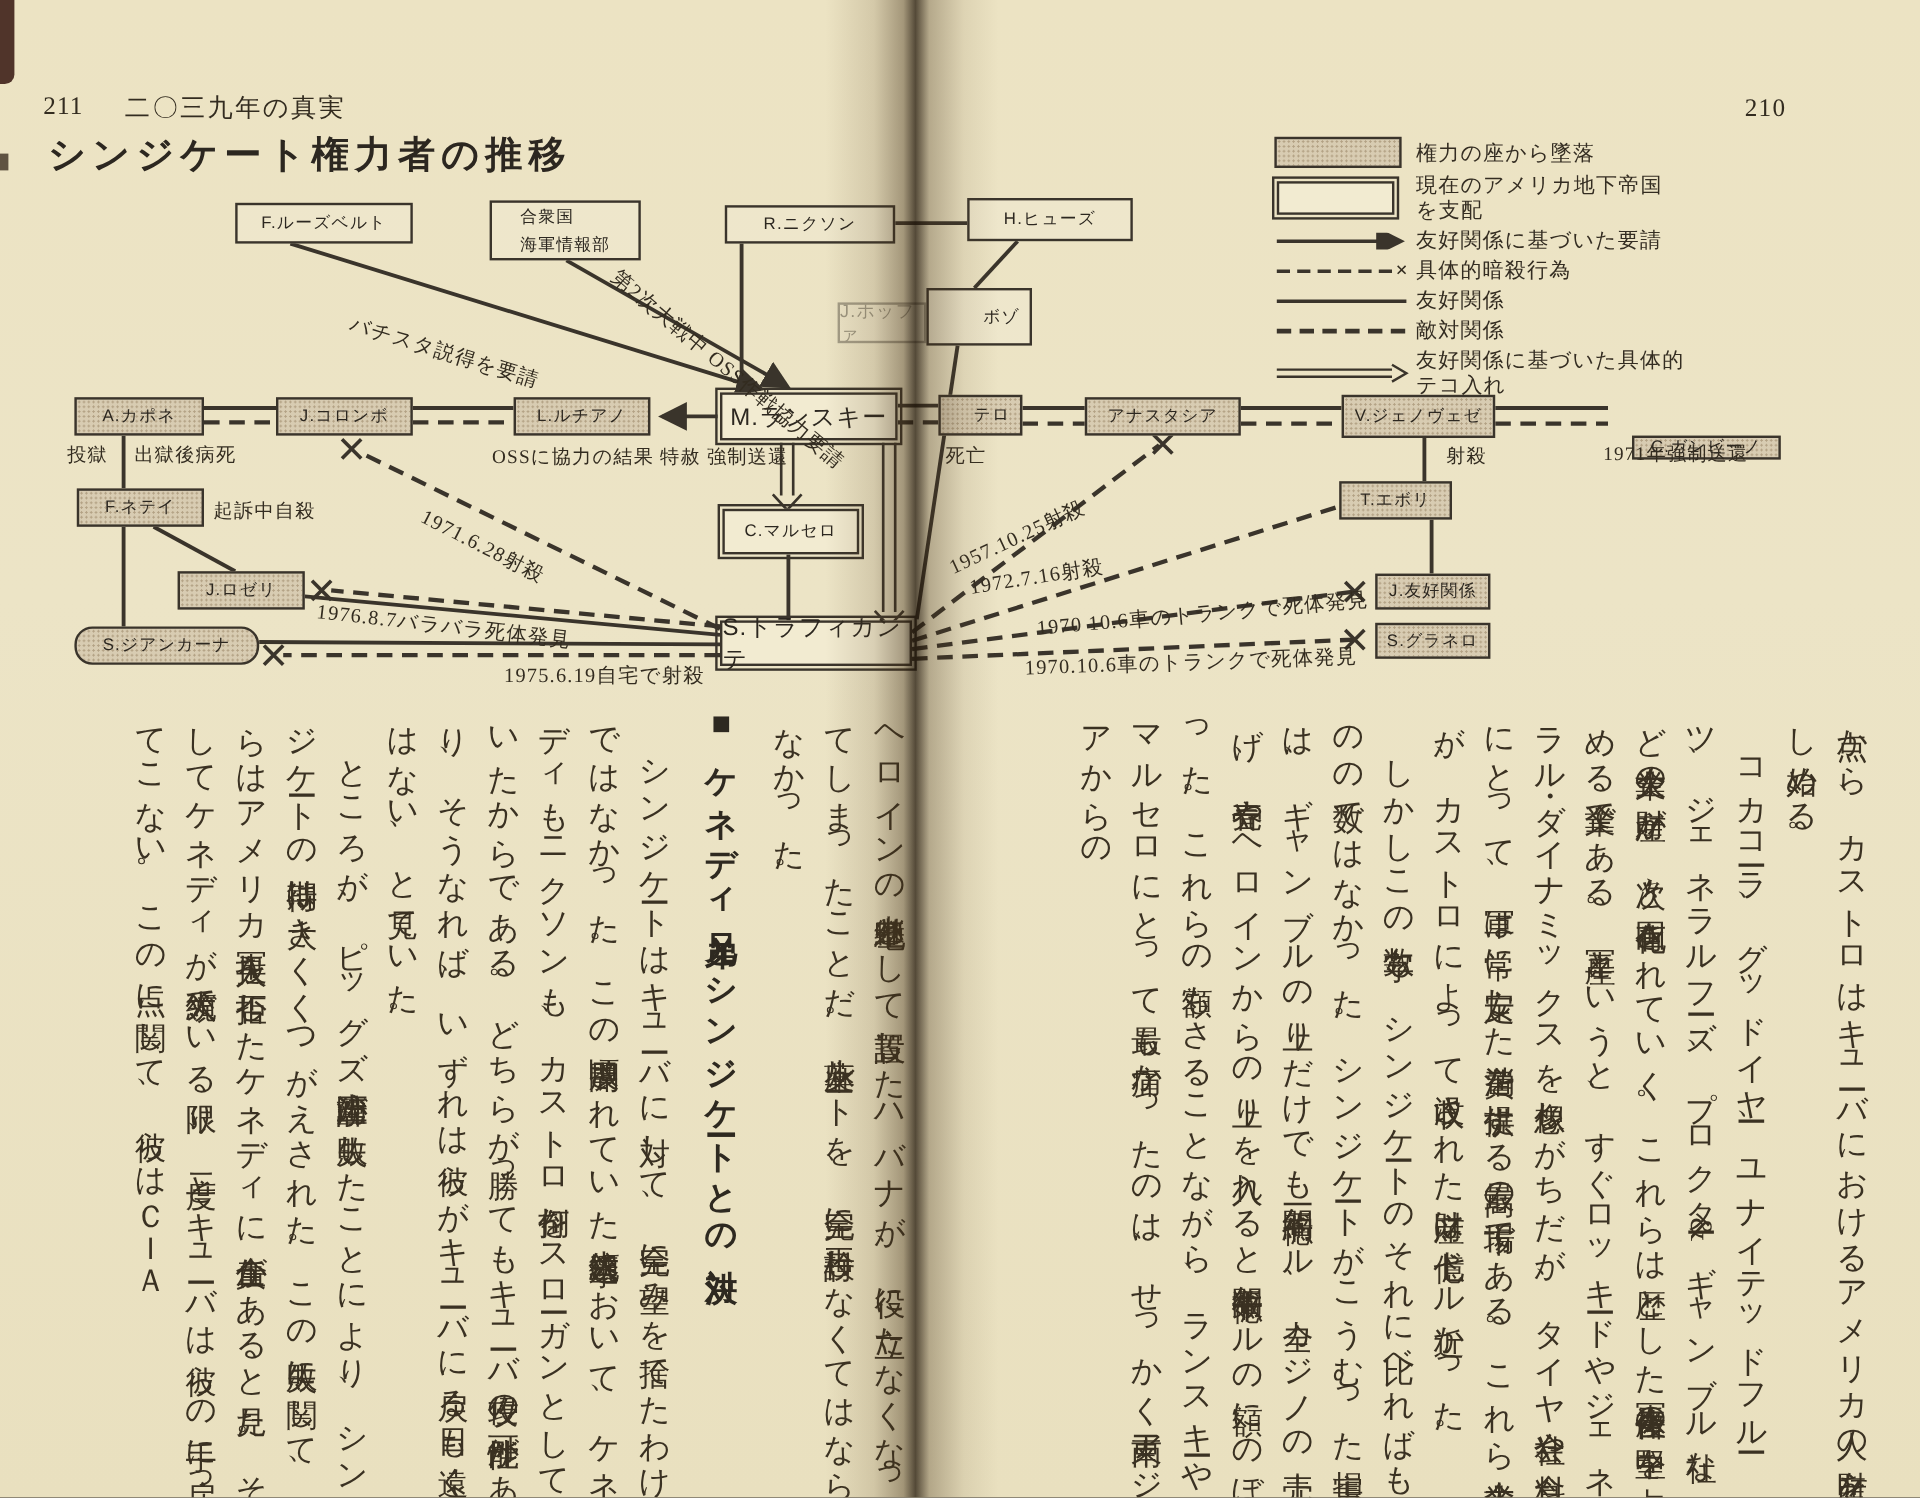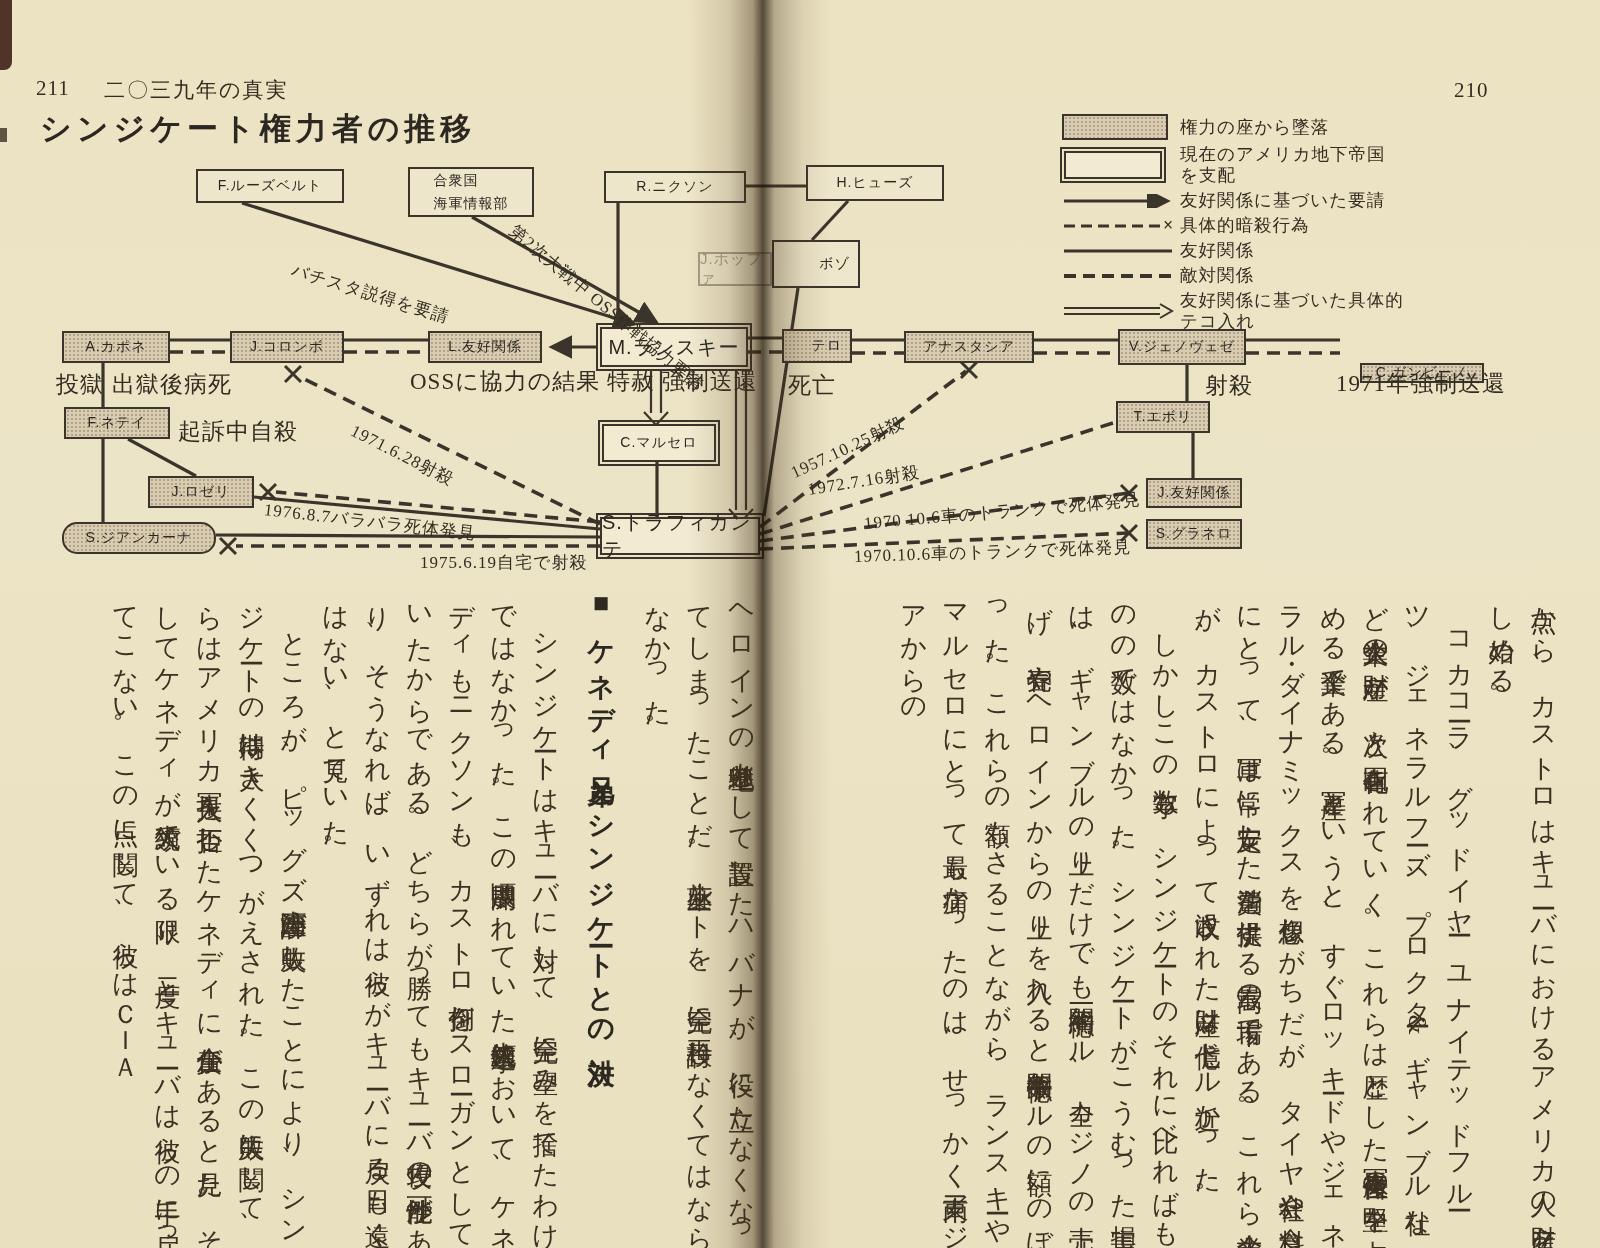--- a/index.html
+++ b/index.html
@@ -20,21 +20,21 @@
   
   .node{position:absolute;box-sizing:border-box;display:flex;align-items:center;justify-content:center;
         font-family:"Liberation Sans",sans-serif;font-size:14px;color:#2c2720;z-index:2;
         border:2px solid #3a342b;letter-spacing:1px;}
   .fallen{background-color:#d8ccb2;
         background-image:radial-gradient(#b3a285 1px,rgba(0,0,0,0) 1px);background-size:4px 4px;}
   .ruler{background:#f2ebd1;outline:2px solid #3a342b;outline-offset:2px;}
   .plain{background:rgba(240,233,210,.55);}
   .big{font-size:20px;}
   
-  .note{position:absolute;font-size:23px;letter-spacing:1px;color:#332c20;z-index:3;white-space:nowrap;}
+  .note{position:absolute;font-size:16px;letter-spacing:1px;color:#332c20;z-index:3;white-space:nowrap;}
   .elabel{position:absolute;font-size:17px;letter-spacing:1px;color:#332c20;z-index:3;
           white-space:nowrap;transform-origin:left center;}
   
   .vtext{position:absolute;writing-mode:vertical-rl;text-orientation:mixed;
          font-size:26px;line-height:42px;letter-spacing:1.2px;color:#3a3122;z-index:3;}
   .vtext p{margin:0;}
   .indent{text-indent:1.05em;}
   .vheading{font-family:"Liberation Sans",sans-serif;font-weight:bold;font-size:27px;
             margin-block-start:14px !important;margin-block-end:14px !important;letter-spacing:3px;color:#2e2920;}
   
@@ -192,21 +192,21 @@
   <div class="node plain" style="left:196px;top:169px;width:148px;height:34px;">F.ルーズベルト</div>
   <div class="node plain ml" style="left:408px;top:167px;width:126px;height:50px;line-height:23px;">合衆国
 海軍情報部</div>
   <div class="node plain" style="left:604px;top:171px;width:142px;height:32px;">R.ニクソン</div>
   <div class="node plain" style="left:806px;top:165px;width:138px;height:36px;">H.ヒューズ</div>
   <div class="node plain" style="left:698px;top:252px;width:74px;height:34px;opacity:.4;font-size:15px;">J.ホッファ</div>
   <div class="node plain" style="left:772px;top:240px;width:88px;height:48px;justify-content:flex-end;padding-right:8px;">ボゾ</div>
 
   <div class="node fallen" style="left:62px;top:331px;width:108px;height:32px;">A.カポネ</div>
   <div class="node fallen" style="left:230px;top:331px;width:114px;height:32px;">J.コロンボ</div>
-  <div class="node fallen" style="left:428px;top:331px;width:114px;height:32px;">L.友好関係</div>
+  <div class="node fallen" style="left:428px;top:331px;width:114px;height:32px;">L.ルチアノ</div>
   <div class="node ruler big" style="left:600px;top:327px;width:148px;height:40px;">M.ランスキー</div>
   <div class="node fallen" style="left:782px;top:329px;width:70px;height:34px;justify-content:flex-end;padding-right:8px;">テロ</div>
   <div class="node fallen" style="left:904px;top:331px;width:130px;height:32px;">アナスタシア</div>
   <div class="node fallen" style="left:1118px;top:329px;width:128px;height:36px;">V.ジェノヴェゼ</div>
   <div class="node fallen" style="left:1360px;top:331px;width:124px;height:20px;margin-top:32px;">C.ガンビーノ</div>
 
   <div class="node fallen" style="left:64px;top:407px;width:106px;height:32px;">F.ネテイ</div>
   <div class="node ruler" style="left:602px;top:424px;width:114px;height:38px;">C.マルセロ</div>
   <div class="node fallen" style="left:1116px;top:401px;width:94px;height:32px;">T.エボリ</div>
 

